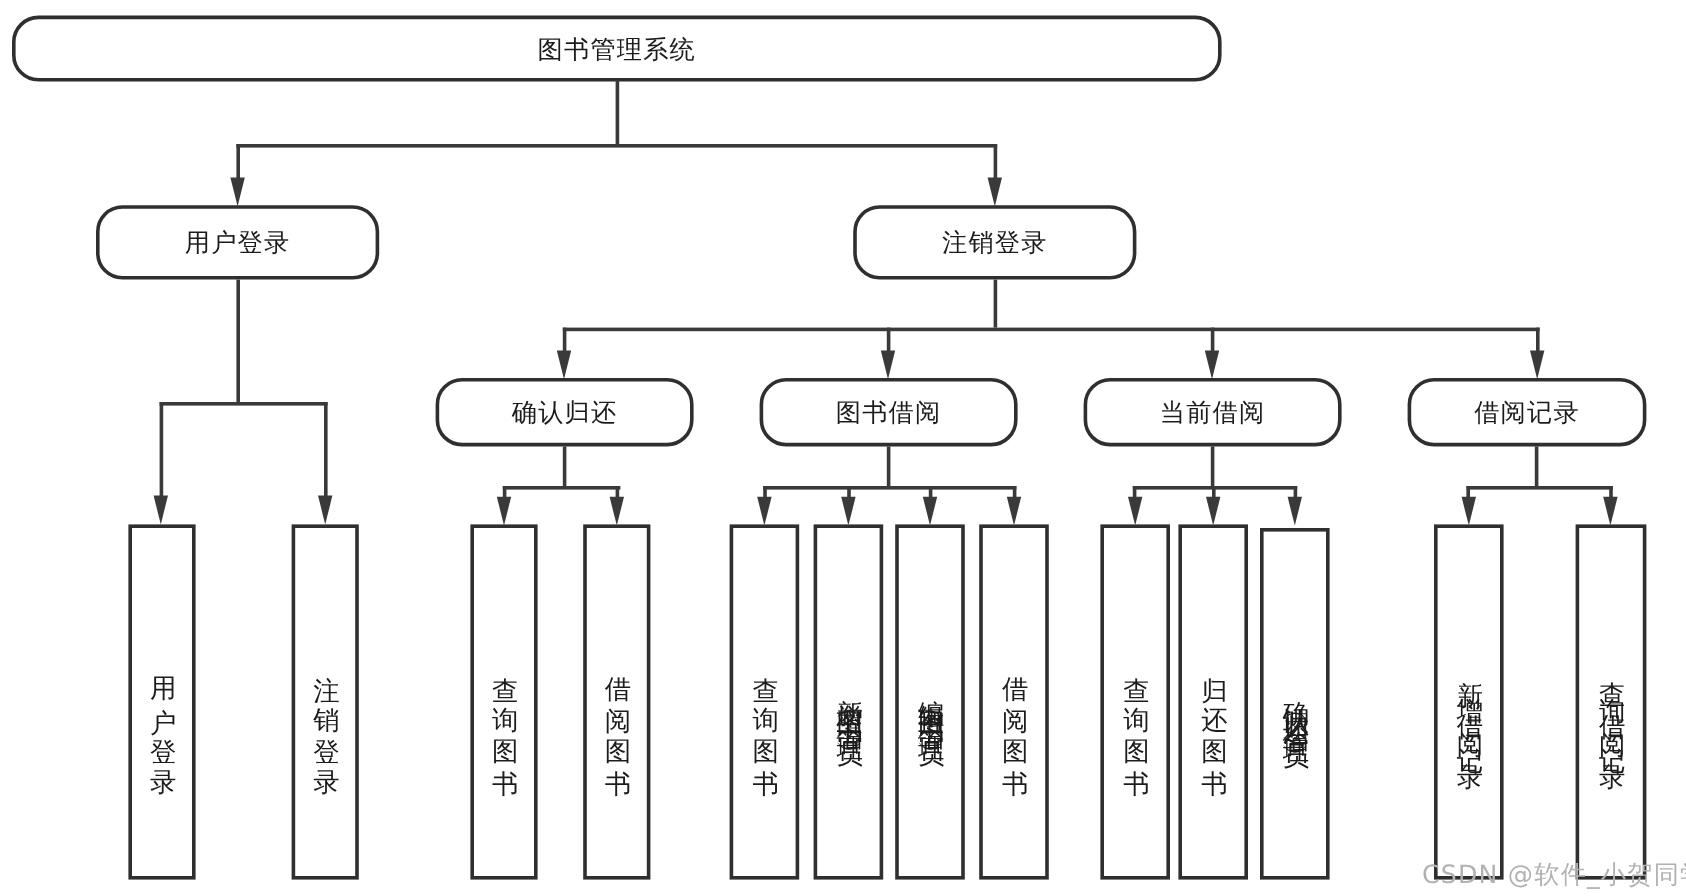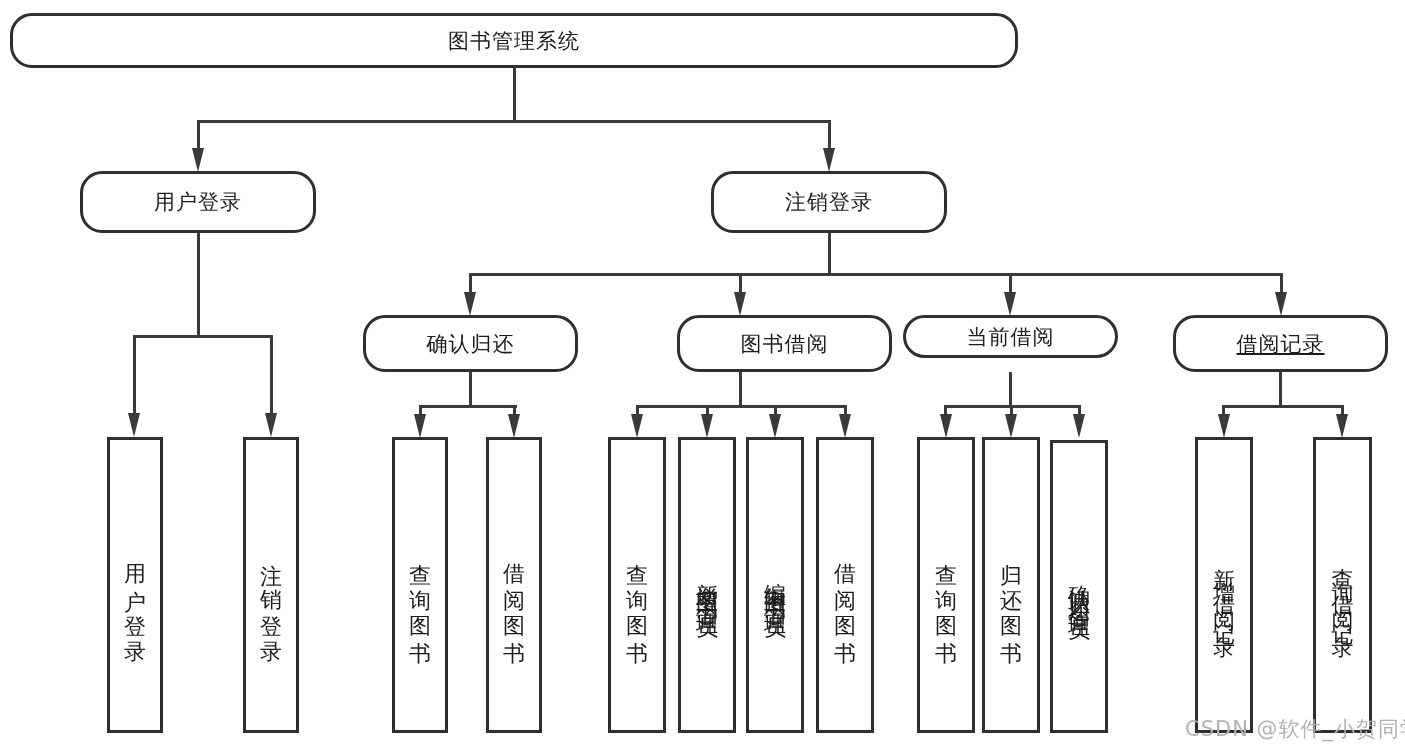--- a/index.html
+++ b/index.html
@@ -80,23 +80,23 @@
     <div class="arrow" style="left:464px;top:292px;"></div>
     <div class="line" style="left:739px;top:273px;width:3px;height:22px;"></div>
     <div class="arrow" style="left:734px;top:292px;"></div>
     <div class="line" style="left:1009px;top:273px;width:3px;height:22px;"></div>
     <div class="arrow" style="left:1004px;top:292px;"></div>
     <div class="line" style="left:1280px;top:273px;width:3px;height:22px;"></div>
     <div class="arrow" style="left:1275px;top:292px;"></div>
   </div>
 
   <div class="box hbox" style="left:363px;top:315px;width:215px;height:57px;">确认归还</div>
-  <div class="box hbox" style="left:633px;top:315px;width:215px;height:57px;margin-left:44px;">图书借阅</div>
-  <div class="box hbox" style="left:903px;top:315px;width:215px;height:43px;">当前借阅</div>
-  <div class="box hbox" style="left:1173px;top:315px;width:215px;height:57px;text-decoration:underline;">借阅记录</div>
+  <div class="box hbox" style="left:633px;top:315px;width:215px;height:57px;">图书借阅</div>
+  <div class="box hbox" style="left:903px;top:315px;width:215px;height:57px;">当前借阅</div>
+  <div class="box hbox" style="left:1173px;top:315px;width:199px;height:57px;">借阅记录</div>
 
   <div>
     <div class="line" style="left:469px;top:372px;width:3px;height:33px;"></div>
     <div class="line" style="left:419px;top:405px;width:98px;height:3px;"></div>
     <div class="line" style="left:419px;top:405px;width:3px;height:12px;"></div>
     <div class="arrow" style="left:414px;top:414px;"></div>
     <div class="line" style="left:513px;top:405px;width:3px;height:12px;"></div>
     <div class="arrow" style="left:508px;top:414px;"></div>
   </div>
 

